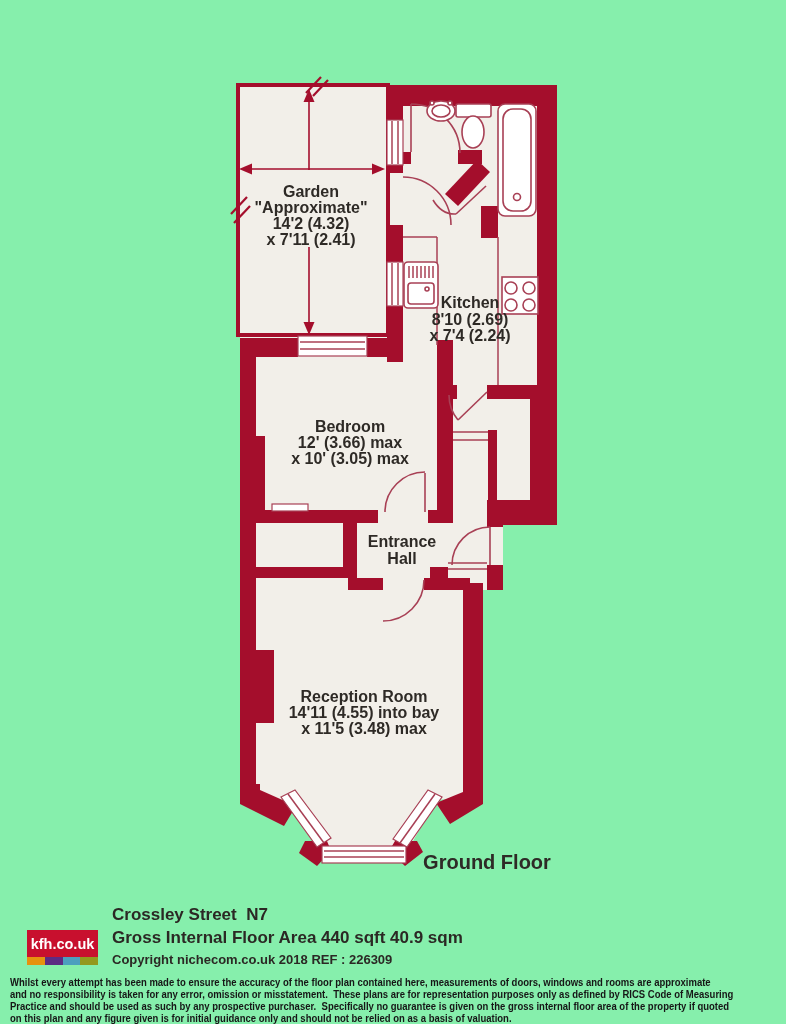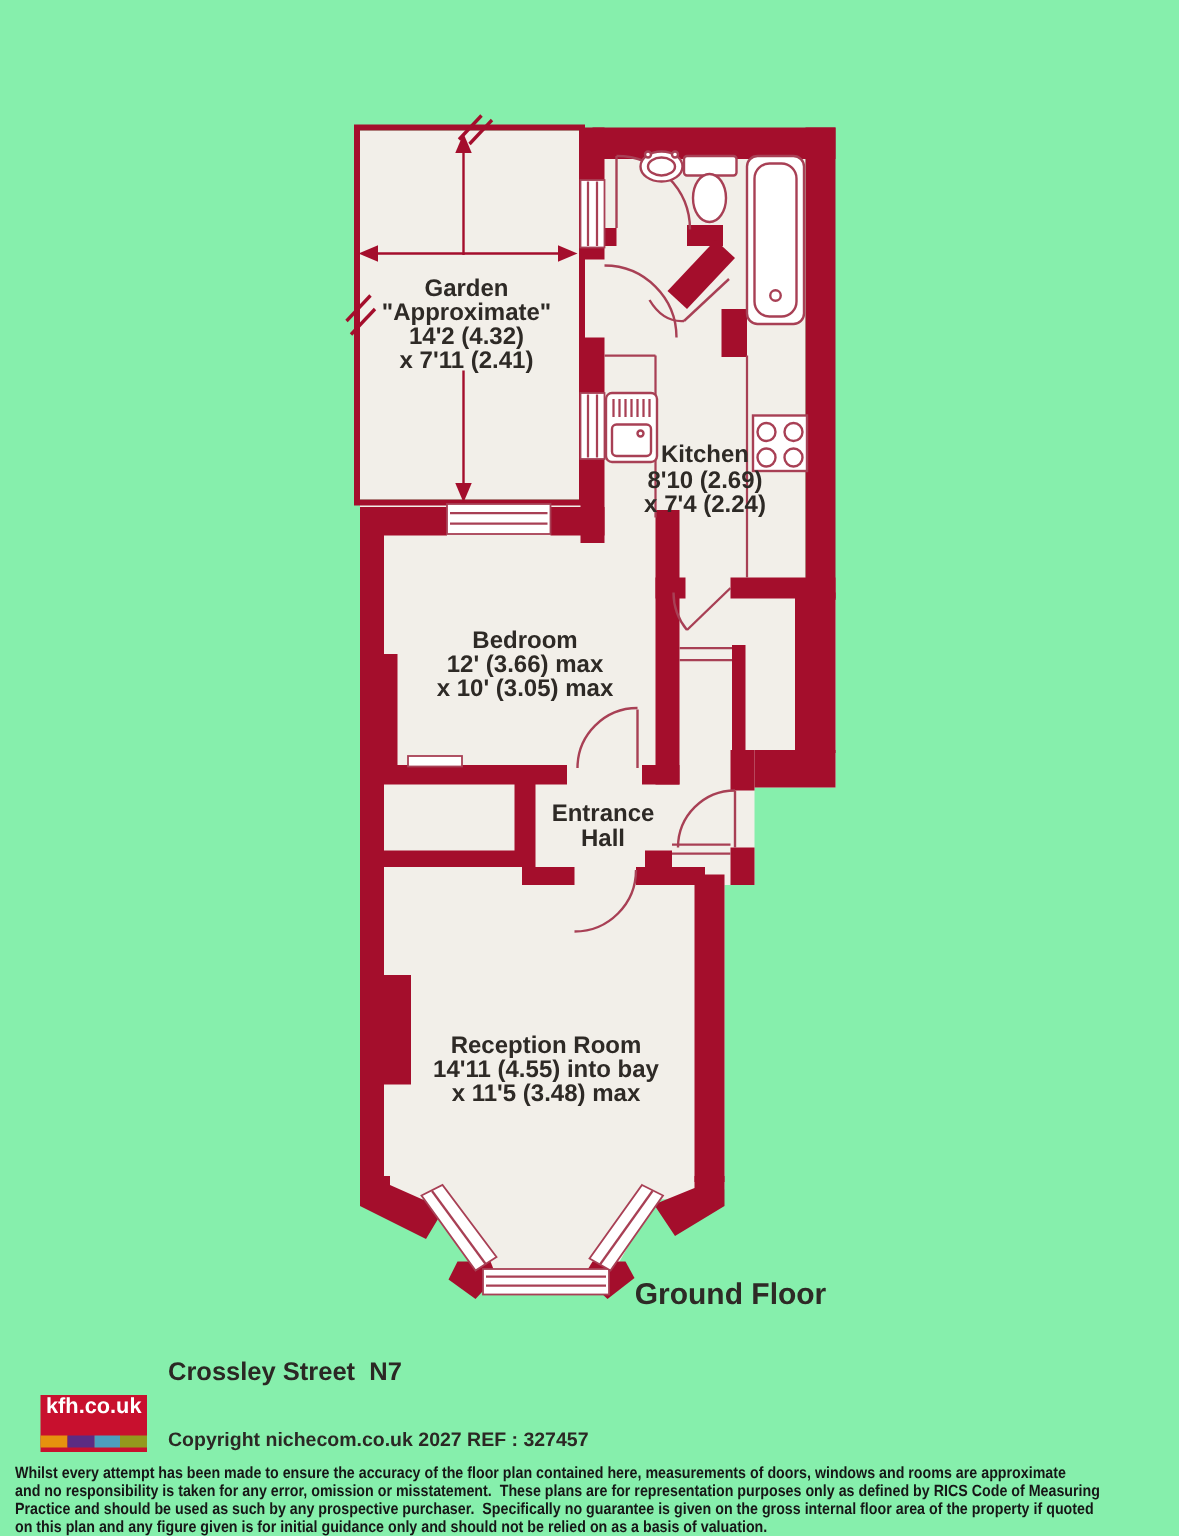--- a/index.html
+++ b/index.html
@@ -12,22 +12,22 @@
   .floor-label{font-size:20px;text-anchor:middle;}
   .w{fill:#a40e2c;}
   .thin{stroke:#a84055;stroke-width:1.5;fill:none;}
   .arc{stroke:#a84055;stroke-width:1.6;fill:none;}
   .fixture{stroke:#a84055;stroke-width:1.6;fill:#ffffff;}
   .winbox{fill:#ffffff;stroke:#a84055;stroke-width:1.2;}
   .dim{stroke:#a40e2c;stroke-width:1.6;fill:none;}
   .dimhead{fill:#a40e2c;}
   .brk{stroke:#a40e2c;stroke-width:2.2;fill:none;}
   
-  .logo-box{position:absolute;left:27px;top:930px;width:71px;height:38px;background:#c8102e;
-            color:#fff;font-weight:bold;font-size:14.5px;display:flex;align-items:flex-start;justify-content:center;}
+  .logo-box{position:absolute;left:27px;top:930px;width:71px;height:27px;background:#c8102e;
+            color:#fff;font-weight:bold;font-size:14.5px;display:flex;align-items:center;justify-content:center;}
   .logo-stripes{position:absolute;left:27px;top:957px;width:71px;height:8px;display:flex;}
   .logo-stripes div{flex:1;height:100%;}
   .addr1{position:absolute;left:112px;top:905px;font-size:17px;font-weight:bold;color:#2b2824;white-space:pre;}
   .addr2{position:absolute;left:112px;top:928px;font-size:17px;font-weight:bold;color:#2b2824;white-space:pre;}
   .addr3{position:absolute;left:112px;top:952px;font-size:13px;font-weight:bold;color:#2b2824;white-space:pre;}
   .disclaimer{position:absolute;left:10px;top:976px;width:880px;transform:scaleX(0.88);transform-origin:left top;
               font-size:10.8px;font-weight:bold;line-height:12px;color:#161616;}
   .disclaimer div{white-space:pre;}
 </style>
 </head>
@@ -246,21 +246,22 @@
   <div class="logo-box">
     <span>kfh.co.uk</span>
   </div>
   <div class="logo-stripes">
     <div style="background:#e6920e"></div>
     <div style="background:#5c2c83"></div>
     <div style="background:#4c9fbe"></div>
     <div style="background:#93991d"></div>
   </div>
   <div class="addr1">Crossley Street  N7</div>
-  <div class="addr3">Copyright nichecom.co.uk 2027 REF : 327457</div>
+  <div class="addr2">Gross Internal Floor Area 440 sqft 40.9 sqm</div>
+  <div class="addr3">Copyright nichecom.co.uk 2018 REF : 226309</div>
 
   <div class="disclaimer">
     <div>Whilst every attempt has been made to ensure the accuracy of the floor plan contained here, measurements of doors, windows and rooms are approximate</div>
     <div>and no responsibility is taken for any error, omission or misstatement.  These plans are for representation purposes only as defined by RICS Code of Measuring</div>
     <div>Practice and should be used as such by any prospective purchaser.  Specifically no guarantee is given on the gross internal floor area of the property if quoted</div>
     <div>on this plan and any figure given is for initial guidance only and should not be relied on as a basis of valuation.</div>
   </div>
 
 </div>
 

